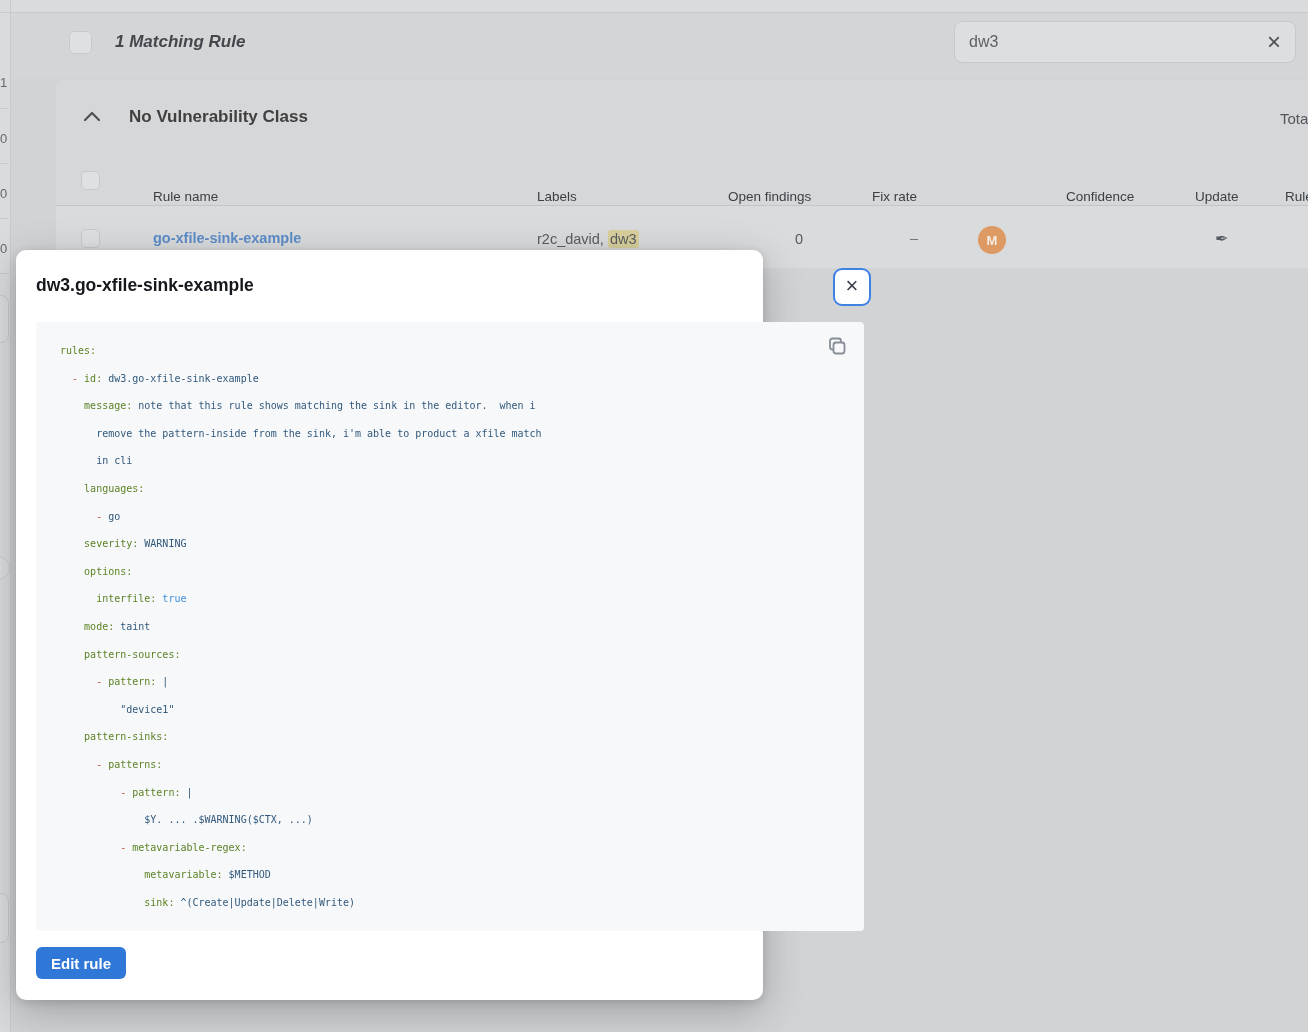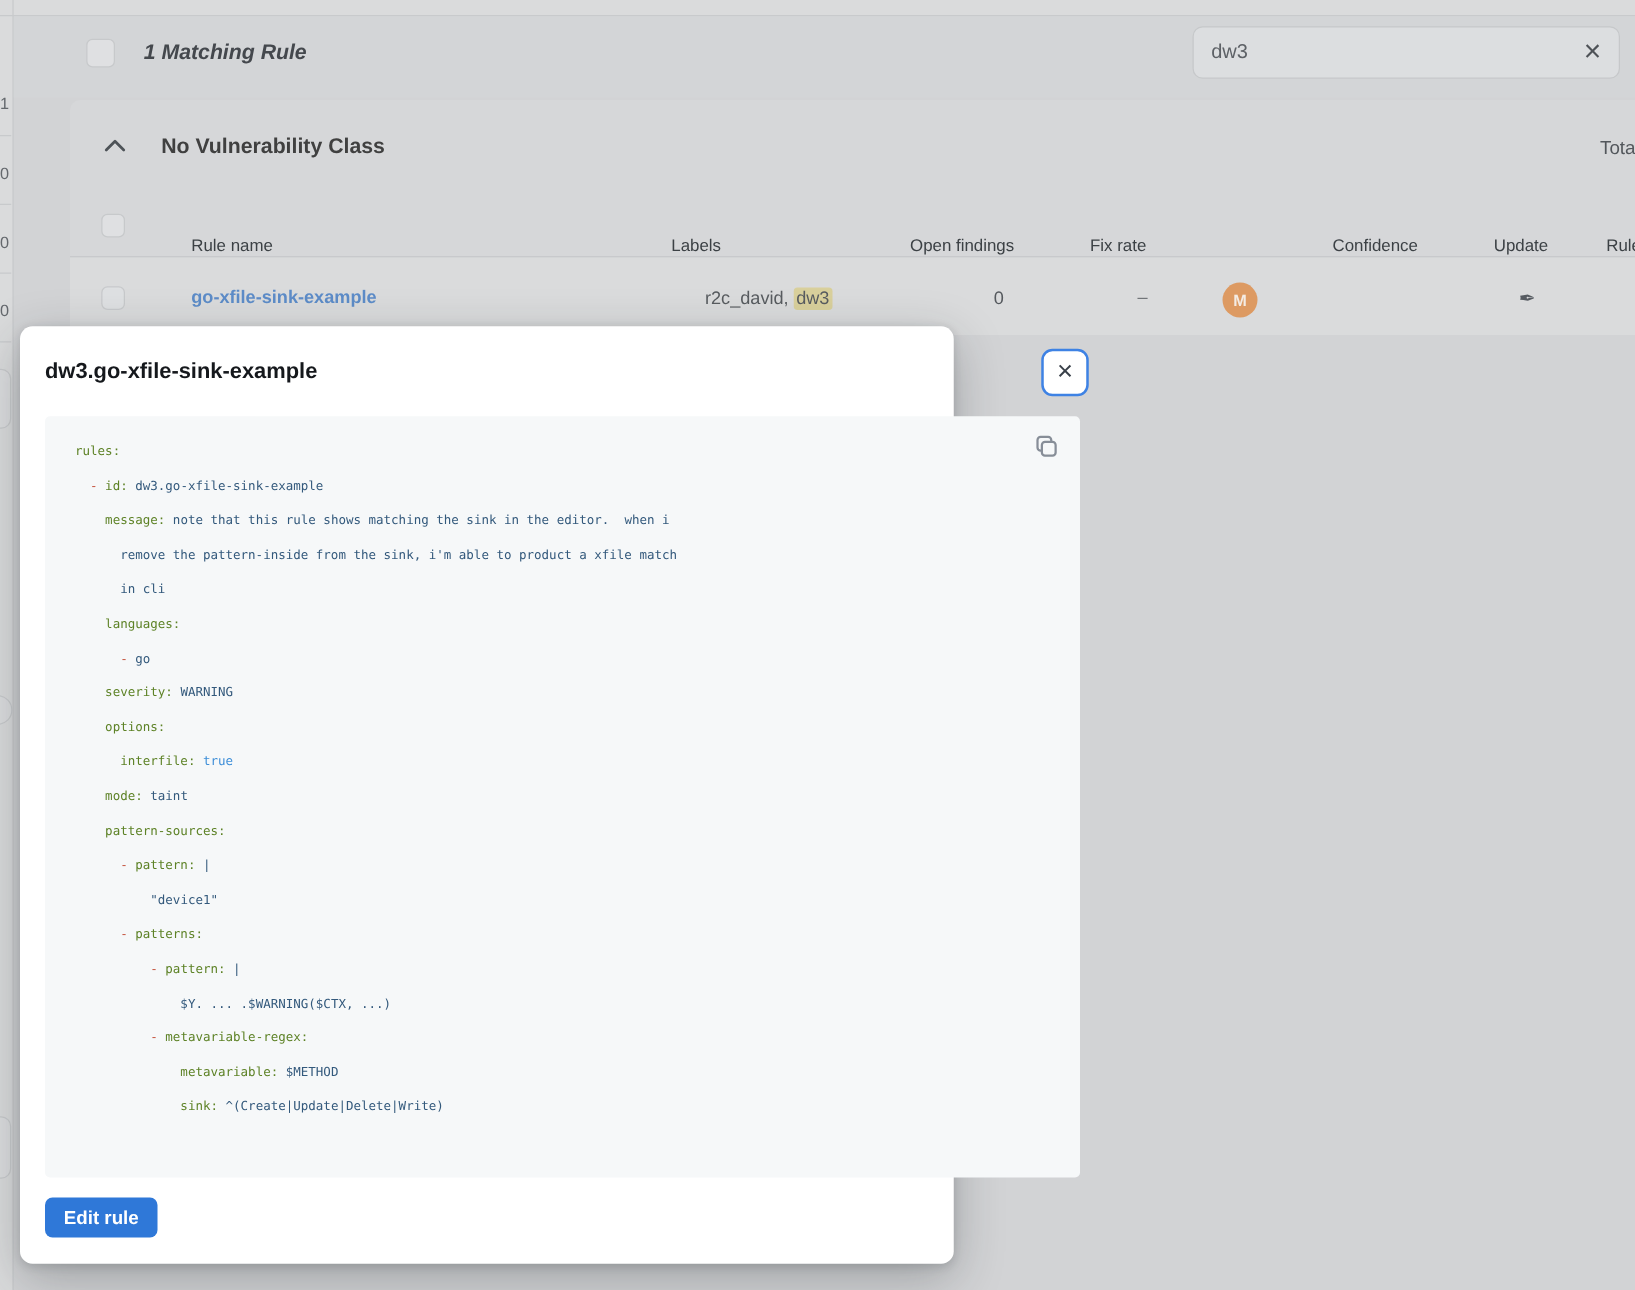--- a/index.html
+++ b/index.html
@@ -46,30 +46,30 @@
   .group-title{left:129px;top:107px;font-size:17px;font-weight:600;color:#404040;}
   .total-label{left:1280px;top:110px;width:28px;overflow:hidden;white-space:nowrap;font-size:15px;color:#53575c;}
   .col-hdr{top:189px;font-size:13.5px;font-weight:normal;color:var(--text-dark);white-space:nowrap;}
   .hdr-row-checkbox{left:81px;top:171px;width:19px;height:19px;}
   .hdr-divider{left:56px;top:205px;width:1252px;height:1px;background:#c3c5c7;}
 
   
   .data-row{left:56px;top:206px;width:1252px;height:62px;background:var(--row-bg);}
   .row-checkbox{left:81px;top:229px;width:19px;height:19px;background:#dee0e2;}
   .rule-link{left:153px;top:230px;font-size:14.5px;font-weight:600;color:var(--link-blue);cursor:pointer;}
-  .labels-cell{left:537px;top:231px;font-size:14.5px;color:#585c60;margin-left:27px;}
+  .labels-cell{left:537px;top:231px;font-size:14.5px;color:#585c60;}
   .label-highlight{background:var(--highlight-bg);border-radius:3px;padding:1px 2px;}
   .findings-cell{left:795px;top:231px;font-size:14.5px;color:#55595e;}
   .fixrate-cell{left:910px;top:230px;font-size:14.5px;color:#717579;}
   .sev-badge{left:978px;top:226px;width:28px;height:28px;border-radius:50%;background:var(--badge-orange);
     color:#f4ece4;font-size:13px;font-weight:bold;display:flex;align-items:center;justify-content:center;}
   .source-cell{left:1215px;top:229px;font-size:16px;color:#565b61;}
 
   
-  .modal{left:16px;top:261px;width:747px;height:750px;background:var(--modal-bg);border-radius:10px;
+  .modal{left:16px;top:250px;width:747px;height:750px;background:var(--modal-bg);border-radius:10px;
     box-shadow:0 12px 40px rgba(30,35,40,.28), 0 2px 8px rgba(30,35,40,.15);}
   .modal-title{left:20px;top:25px;font-size:17.5px;font-weight:bold;color:#15181c;}
   .modal-close{left:817px;top:18px;width:38px;height:38px;border:2px solid var(--close-border);border-radius:9px;
     background:#fff;display:flex;align-items:center;justify-content:center;cursor:pointer;}
   .modal-close span{font-size:22px;color:#394049;line-height:22px;margin-top:-2px;}
   .code-block{left:20px;top:72px;width:828px;height:609px;background:var(--code-bg);border-radius:4px;
     padding:15px 24px;overflow:hidden;}
   .code-line{font-family:"DejaVu Sans Mono", monospace;font-size:10px;line-height:27.6px;white-space:pre;color:var(--tok-val);}
   .tok-key{color:var(--tok-key);}
   .tok-val{color:var(--tok-val);}
@@ -151,20 +151,21 @@
         <div class="code-line"><span class="tok-plain">      </span><span class="tok-val">in cli</span></div>
         <div class="code-line"><span class="tok-plain">    </span><span class="tok-key">languages:</span></div>
         <div class="code-line"><span class="tok-plain">      </span><span class="tok-dash">- </span><span class="tok-val">go</span></div>
         <div class="code-line"><span class="tok-plain">    </span><span class="tok-key">severity: </span><span class="tok-val">WARNING</span></div>
         <div class="code-line"><span class="tok-plain">    </span><span class="tok-key">options:</span></div>
         <div class="code-line"><span class="tok-plain">      </span><span class="tok-key">interfile: </span><span class="tok-bool">true</span></div>
         <div class="code-line"><span class="tok-plain">    </span><span class="tok-key">mode: </span><span class="tok-val">taint</span></div>
         <div class="code-line"><span class="tok-plain">    </span><span class="tok-key">pattern-sources:</span></div>
         <div class="code-line"><span class="tok-plain">      </span><span class="tok-dash">- </span><span class="tok-key">pattern: </span><span class="tok-val">|</span></div>
         <div class="code-line"><span class="tok-plain">          </span><span class="tok-val">"device1"</span></div>
+        <div class="code-line"><span class="tok-plain">    </span><span class="tok-key">pattern-sinks:</span></div>
         <div class="code-line"><span class="tok-plain">      </span><span class="tok-dash">- </span><span class="tok-key">patterns:</span></div>
         <div class="code-line"><span class="tok-plain">          </span><span class="tok-dash">- </span><span class="tok-key">pattern: </span><span class="tok-val">|</span></div>
         <div class="code-line"><span class="tok-plain">              </span><span class="tok-val">$Y. ... .$WARNING($CTX, ...)</span></div>
         <div class="code-line"><span class="tok-plain">          </span><span class="tok-dash">- </span><span class="tok-key">metavariable-regex:</span></div>
         <div class="code-line"><span class="tok-plain">              </span><span class="tok-key">metavariable: </span><span class="tok-val">$METHOD</span></div>
         <div class="code-line"><span class="tok-plain">              </span><span class="tok-key">sink: </span><span class="tok-val">^(Create|Update|Delete|Write)</span></div>
       </div>
   </div>
   <div class="abs copy-btn">
     <svg width="22" height="22" viewBox="0 0 22 22">

